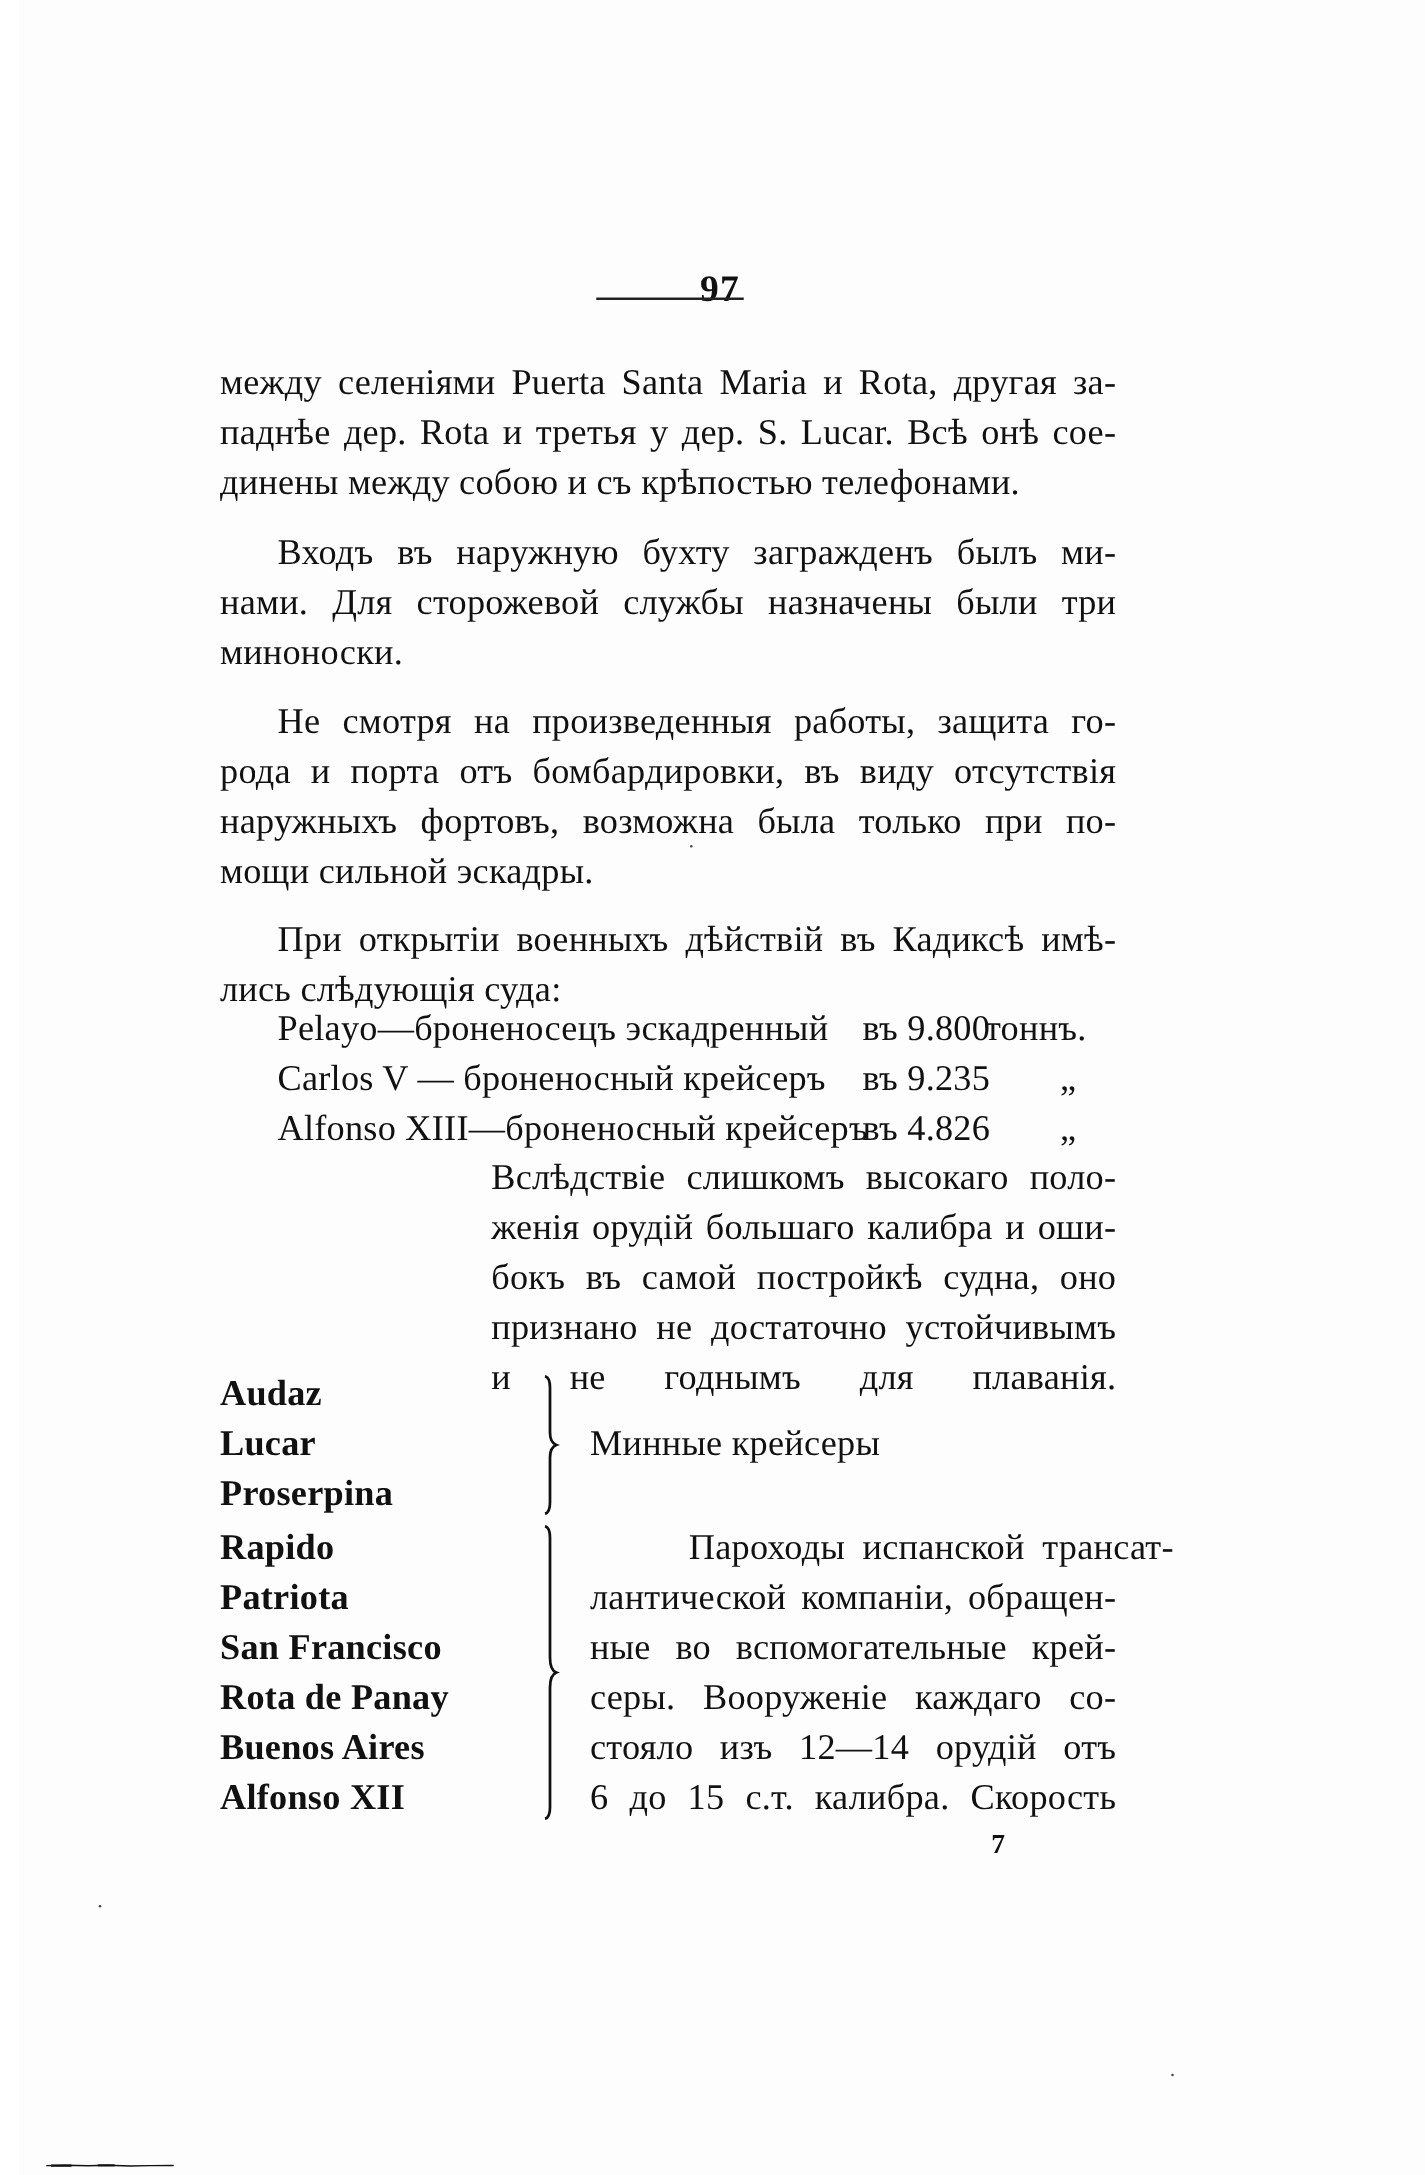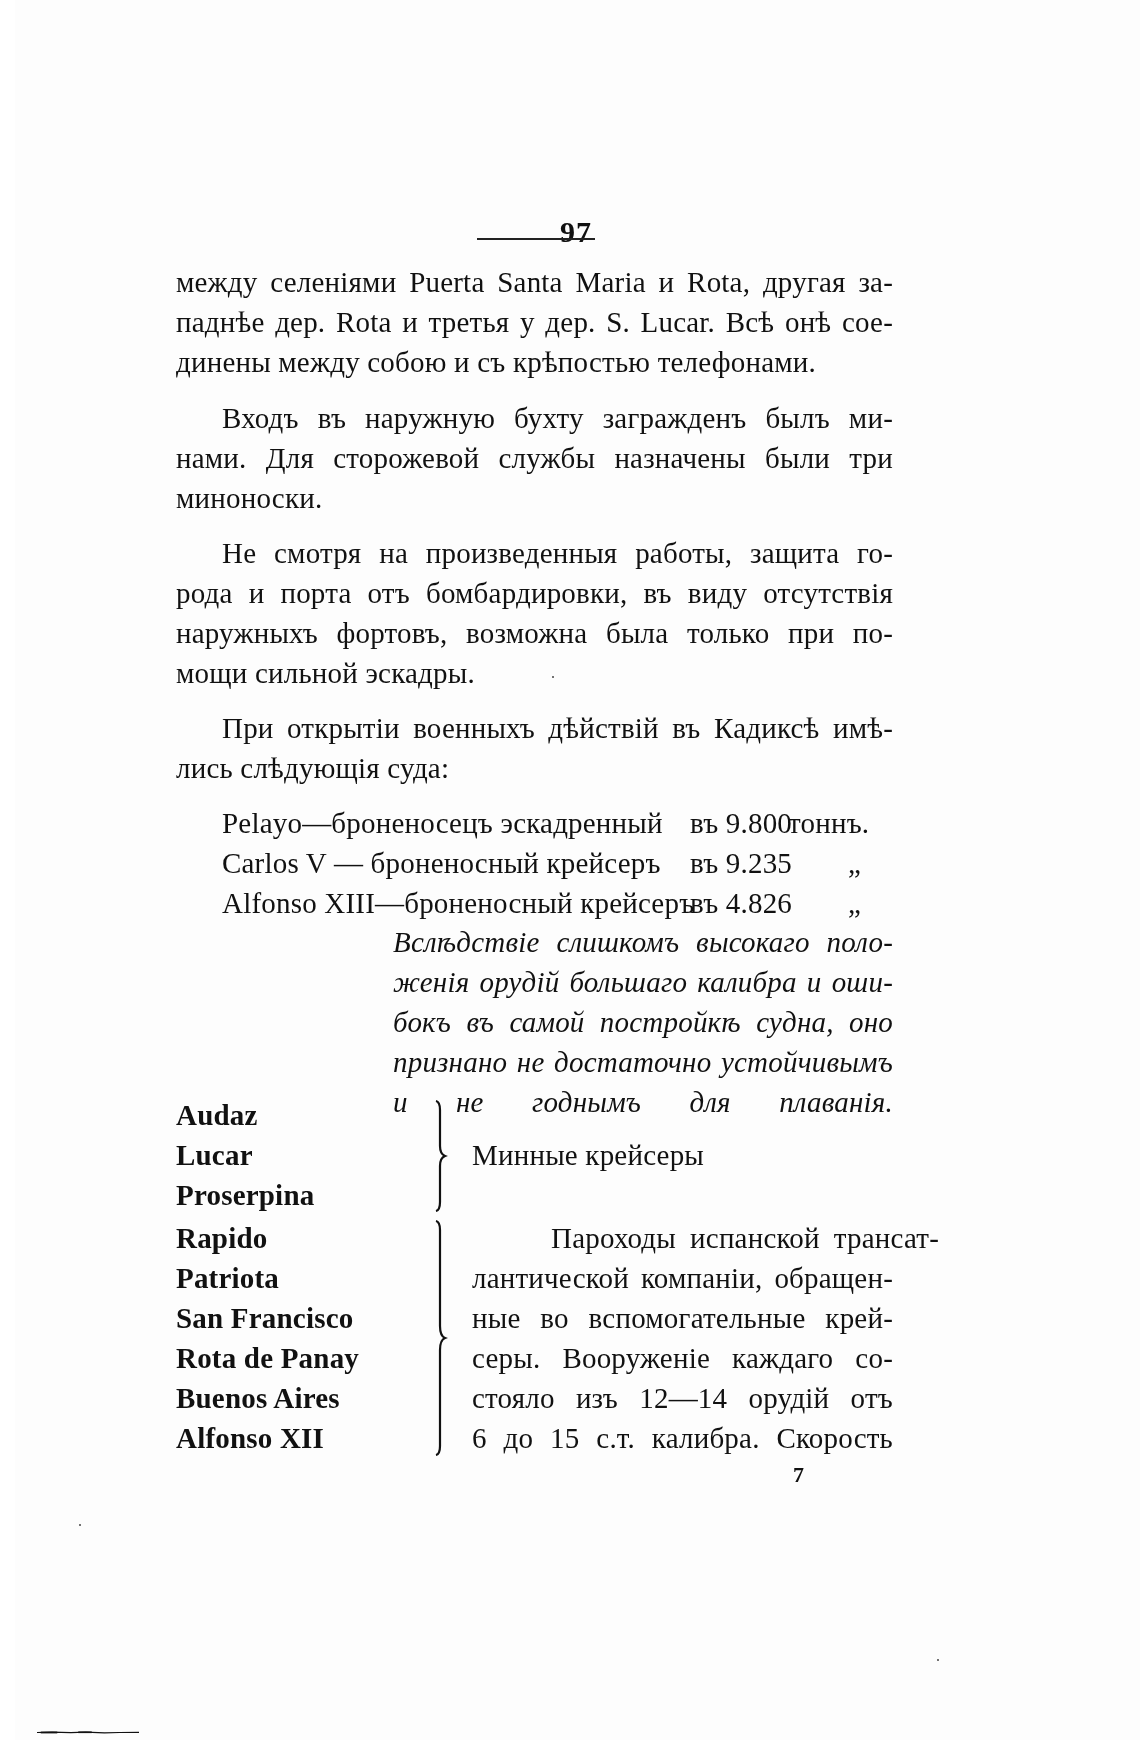--- a/index.html
+++ b/index.html
@@ -5,25 +5,25 @@
     html, body { margin: 0; padding: 0; }
     body {
       width: 1140px; height: 1740px; position: relative; overflow: hidden;
       background: #fdfdfd; color: #111;
       font-family: "Liberation Serif", "DejaVu Serif", serif;
     }
     .margin-strip { position: absolute; left: 0; top: 0; width: 15px; height: 1740px; background: #ffffff; }
     .page-num { position: absolute; left: 0; width: 1140px; top: 204px; text-align: center; font-size: 30px; font-weight: bold; letter-spacing: 1px; padding-left: 12px; box-sizing: border-box; margin-top: 11px; }
     .page-rule { position: absolute; left: 477px; width: 118px; top: 238px; height: 2px; background: #222; }
     .line { position: absolute; font-size: 29px; line-height: 40px; white-space: nowrap; letter-spacing: 0.2px; }
-    .just { left: 176px; width: 717px; text-align: justify; text-align-last: justify; }
+    .just { left: 176px; width: 717px; text-align: justify; text-align-last: justify; margin-top: 24px; }
     .indent { left: 222px; width: 671px; }
     .last { text-align-last: left; }
     .ship { left: 222px; }
-    .note { left: 393px; width: 500px; text-align: justify; text-align-last: justify; font-style: italic; }
+    .note { left: 393px; width: 500px; text-align: justify; text-align-last: justify; }
     .name { left: 176px; font-weight: bold; }
     .brace { position: absolute; width: 14px; }
     .brace svg { display: block; }
     .right-col { left: 472px; width: 421px; text-align: justify; text-align-last: justify; }
     .right-col-indent { left: 505px; width: 388px; margin-left: 46px; }
     .sig { position: absolute; left: 793px; top: 1462px; font-size: 22px; font-weight: bold; }
     .scan-mark { position: absolute; left: 20px; top: 1731px; width: 136px; height: 3px; }
     .speck { position: absolute; width: 2px; height: 2px; background: #444; border-radius: 1px; }
   </style>
 </head>

